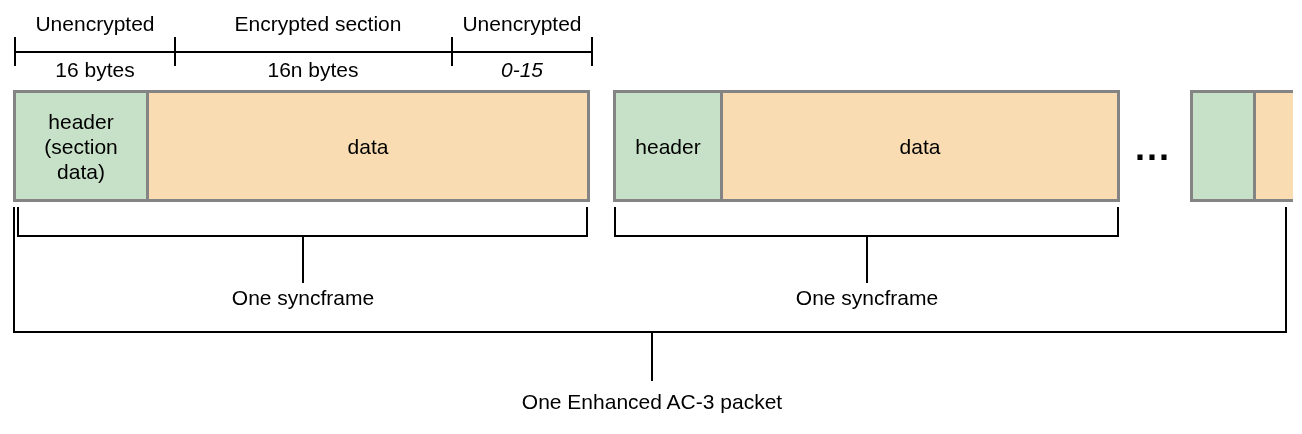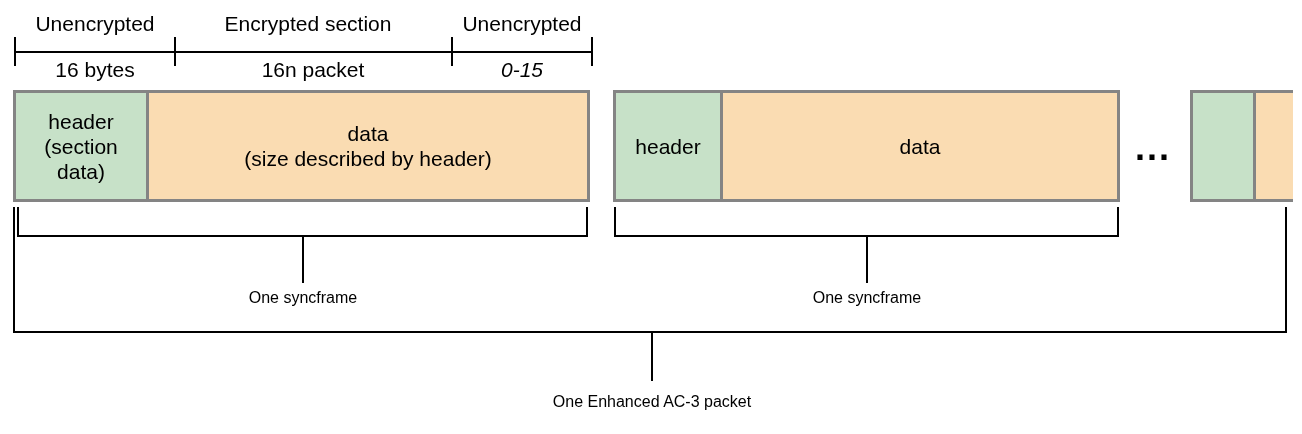--- a/index.html
+++ b/index.html
@@ -19,56 +19,55 @@
     background:#848484;border:3px solid #848484;gap:3px;
   }
   .packet-box.cut{border-right:none;}
   .cell{display:flex;align-items:center;justify-content:center;
         text-align:center;font-size:21px;line-height:25px;}
   .cell-header{background:#c7e1c8;}
   .cell-data{background:#fadcb2;flex:1;}
   
   .bk-h{height:2px;background:#000;}
   .bk-v{width:2px;background:#000;}
-  .bk-label{font-size:16px;line-height:25px;text-align:center;white-space:nowrap;}
+  .bk-label{font-size:21px;line-height:25px;text-align:center;white-space:nowrap;}
   .dots{font-size:36px;line-height:36px;font-weight:bold;letter-spacing:2px;white-space:nowrap;}
 </style>
 </head>
 <body>
 
 <div id="figure">
 
   <div>
     <div class="abs ruler-hline" style="left:15px;top:51px;width:577px;"></div>
     <div class="abs ruler-tick" style="left:14px;top:37px;height:29px;"></div>
     <div class="abs ruler-tick" style="left:174px;top:37px;height:29px;"></div>
     <div class="abs ruler-tick" style="left:451px;top:37px;height:29px;"></div>
     <div class="abs ruler-tick" style="left:591px;top:37px;height:29px;"></div>
 
     <div class="abs ruler-label" style="left:-15px;top:12px;width:220px;">Unencrypted</div>
-    <div class="abs ruler-label" style="left:198px;top:12px;width:220px;">Encrypted section</div>
+    <div class="abs ruler-label" style="left:208px;top:12px;width:220px;">Encrypted section</div>
     <div class="abs ruler-label" style="left:412px;top:12px;width:220px;">Unencrypted</div>
 
     <div class="abs ruler-label" style="left:-15px;top:58px;width:220px;">16 bytes</div>
-    <div class="abs ruler-label" style="left:203px;top:58px;width:220px;">16n packet</div>
+    <div class="abs ruler-label" style="left:203px;top:58px;width:220px;">16n bytes</div>
     <div class="abs ruler-label" style="left:412px;top:58px;width:220px;font-style:italic;">0-15</div>
   </div>
 
   <div class="abs packet-box" style="left:13px;width:577px;">
     <div class="cell cell-header" style="flex:0 0 130px;">
       <div>
         <div>header</div>
         <div>(section</div>
         <div>data)</div>
       </div>
     </div>
     <div class="cell cell-data">
       <div>
         <div>data</div>
-        <div>(size described by header)</div>
       </div>
     </div>
   </div>
 
   <div class="abs packet-box" style="left:613px;width:507px;">
     <div class="cell cell-header" style="flex:0 0 104px;">
       <div>header</div>
     </div>
     <div class="cell cell-data">
       <div>data</div>

